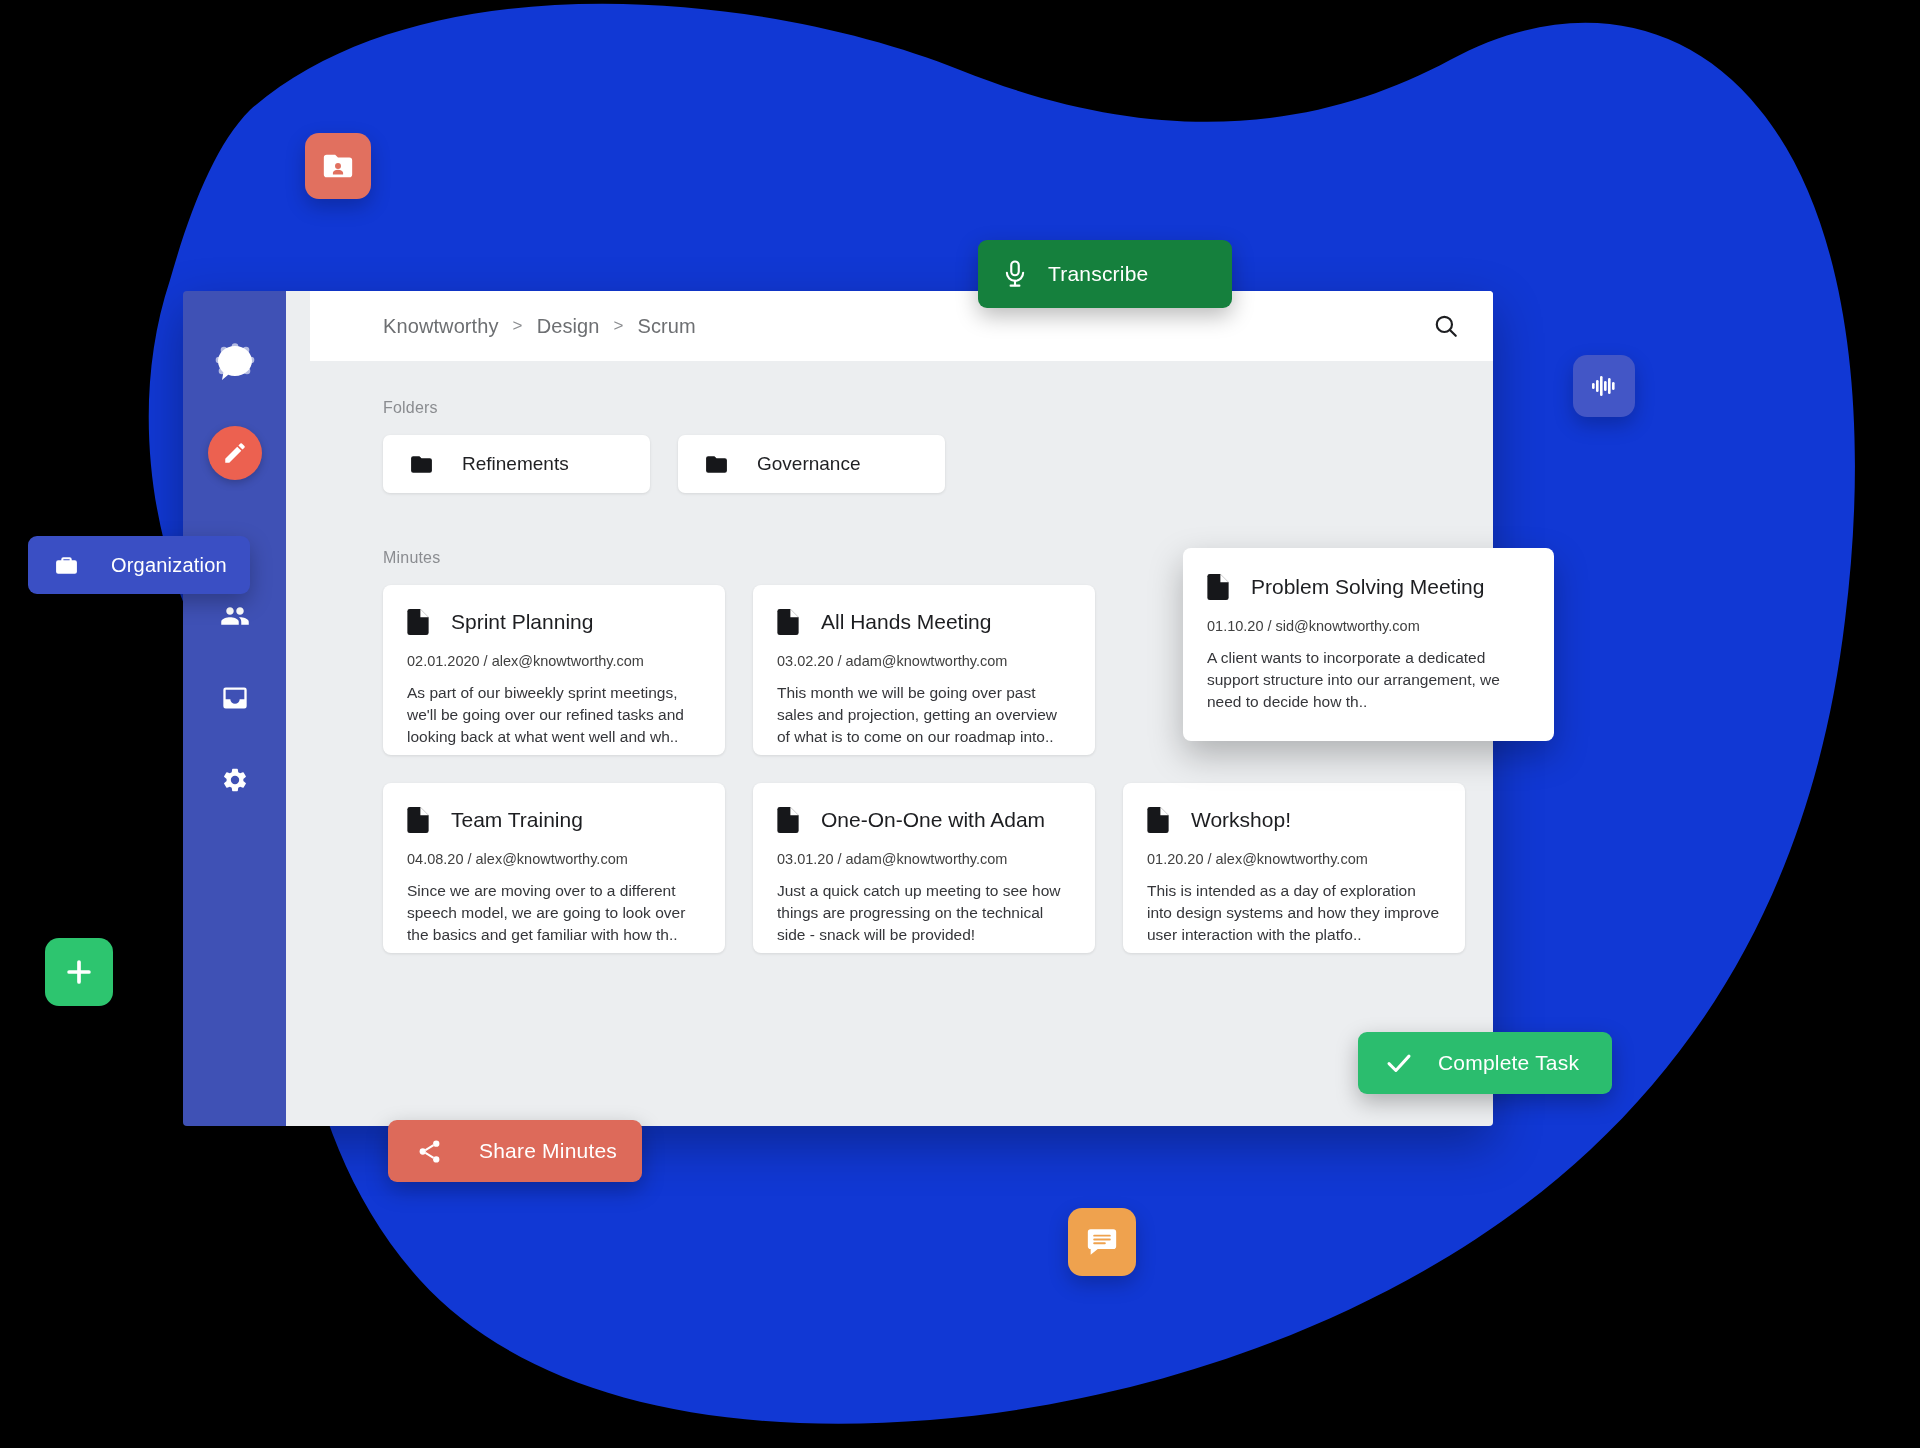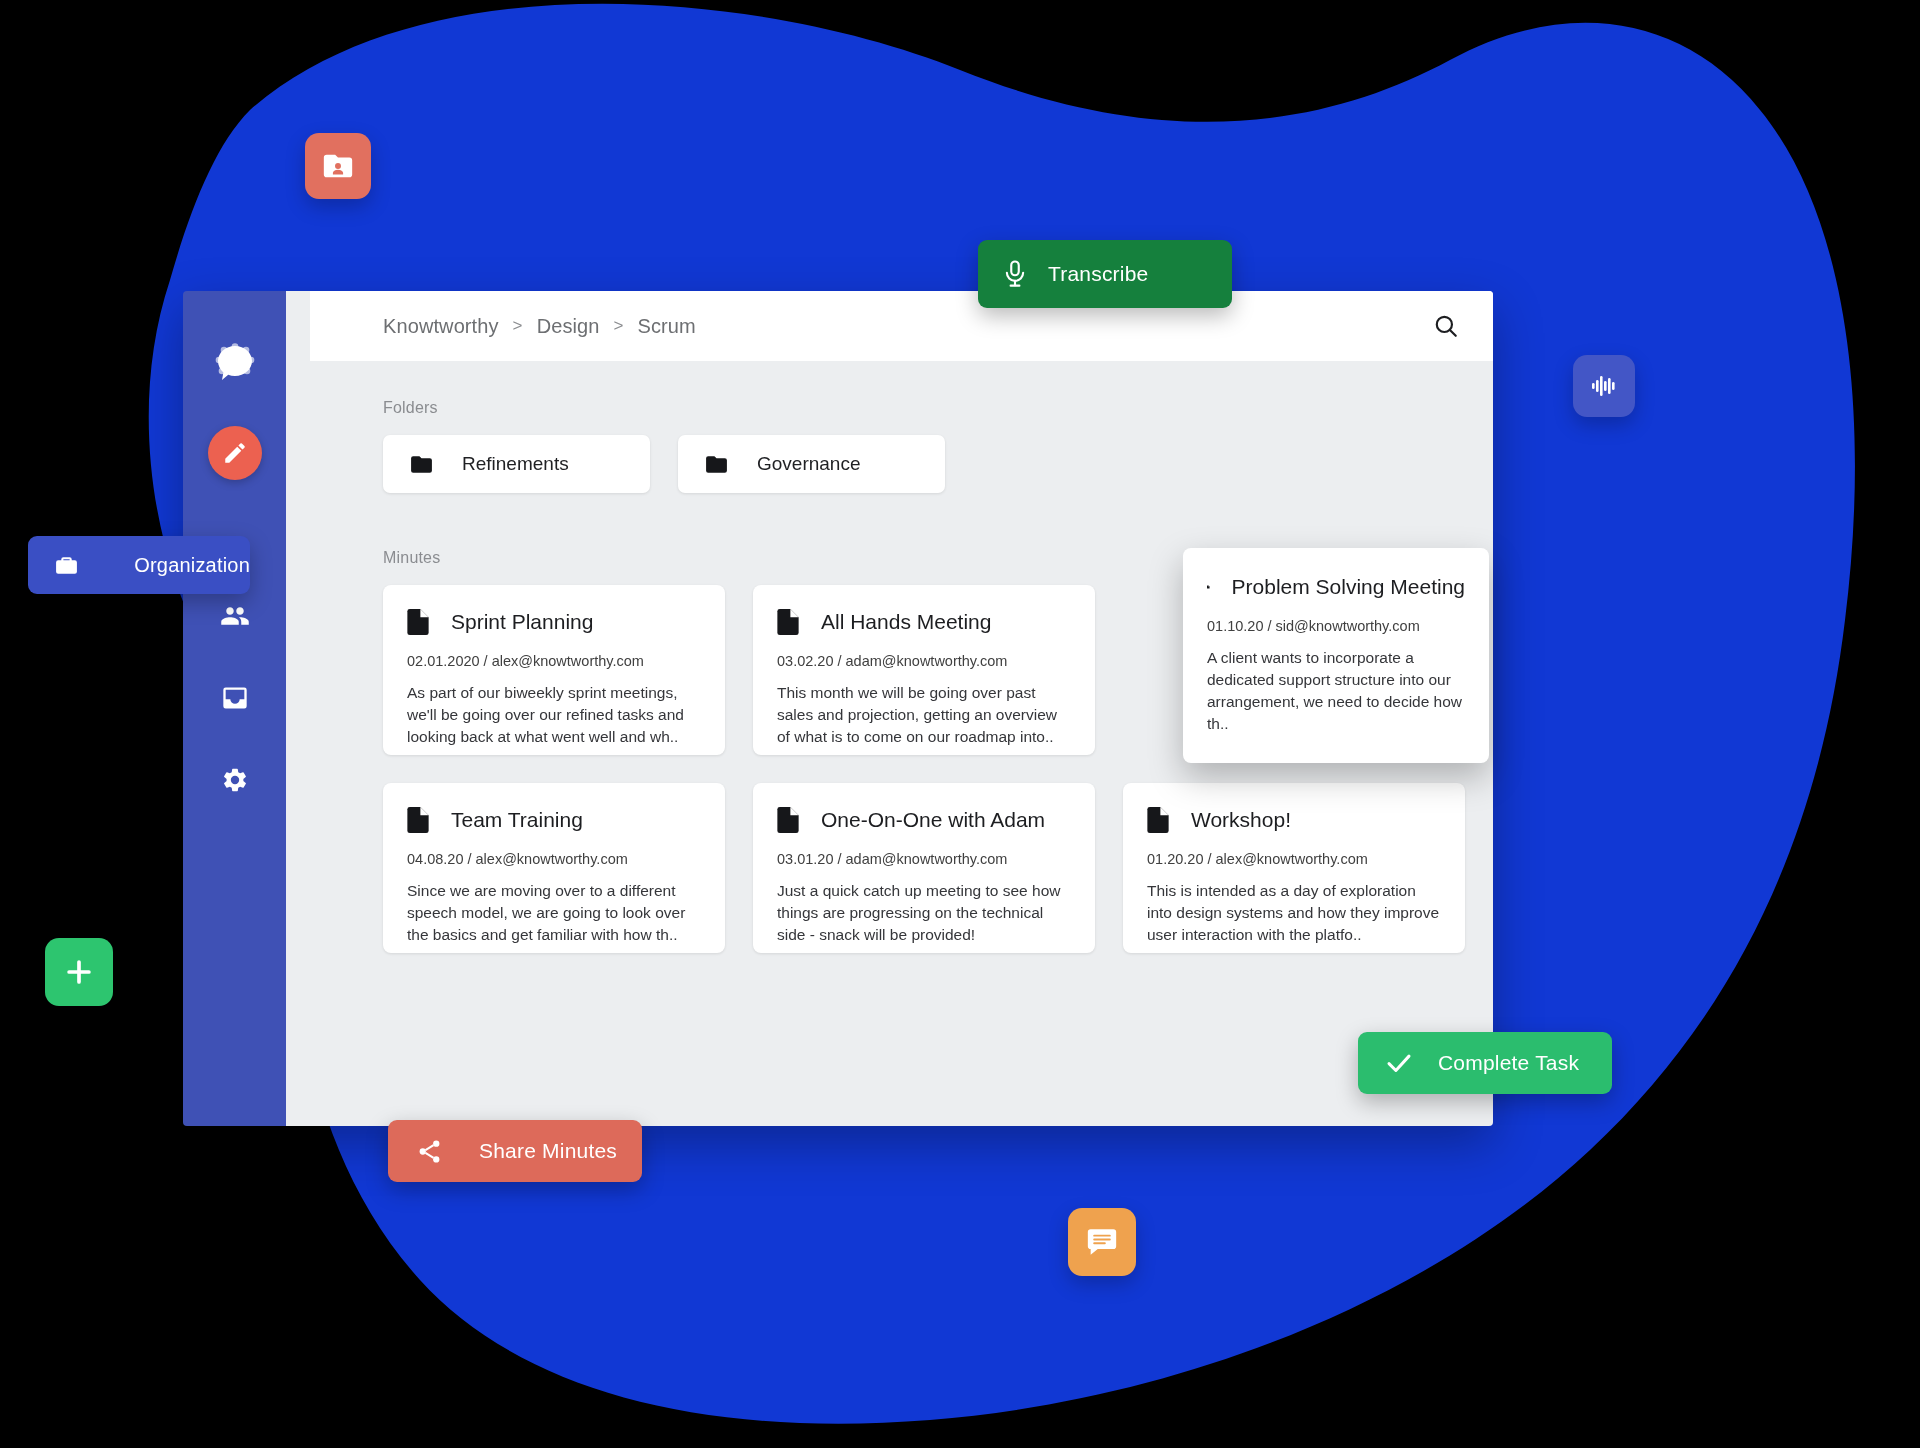--- a/index.html
+++ b/index.html
@@ -138,21 +138,21 @@
   .mc-desc {
     font-size: 15.5px;
     line-height: 1.42;
     color: #35363a;
   }
 
   
   #float-card {
     position: absolute;
     left: 1183px; top: 548px;
-    width: 306px;
+    width: 371px;
     background: #fff;
     border-radius: 8px;
     padding: 26px 24px 28px 24px;
     box-shadow: 0 14px 34px rgba(0,0,0,.26);
     z-index: 40;
     cursor: pointer;
   }
   #float-card .mc-title { font-size: 21px; }
 
   
@@ -173,21 +173,20 @@
     width: 254px; height: 68px;
     background: #15803d;
     padding-left: 22px; gap: 18px;
   }
   #pill-organization {
     left: 28px; top: 536px;
     width: 222px; height: 58px;
     background: #3a4fc4;
     padding-left: 26px; gap: 32px;
     z-index: 30;
-    justify-content: space-between;
   }
   #pill-organization .pill-label { font-size: 20px; }
   #pill-complete {
     left: 1358px; top: 1032px;
     width: 254px; height: 62px;
     background: #2bbd6e;
     padding-left: 26px; gap: 24px;
   }
   #pill-share {
     left: 388px; top: 1120px;

